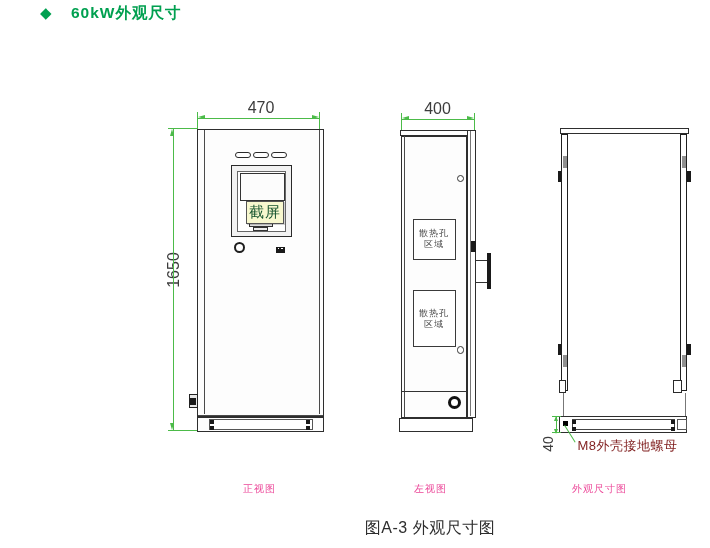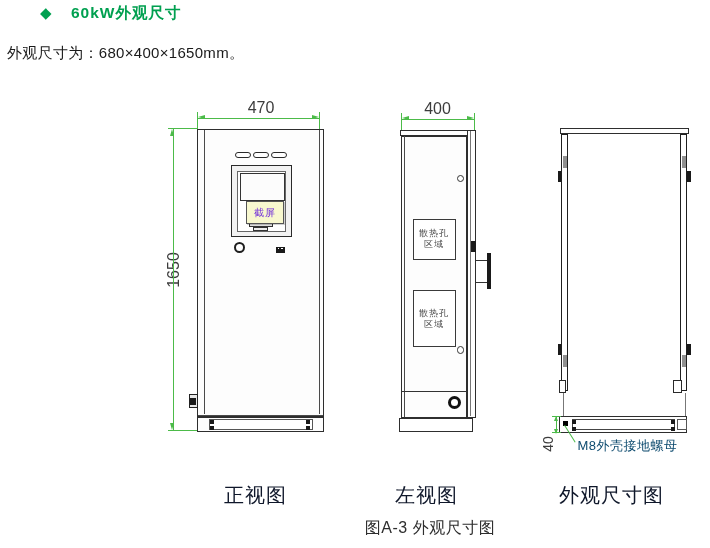--- a/index.html
+++ b/index.html
@@ -6,51 +6,50 @@
   .page{position:relative;width:710px;height:548px;background:#ffffff;overflow:hidden;
         font-family:"Liberation Sans", sans-serif;}
   .abs{position:absolute;box-sizing:border-box;}
   
   .title{color:#00a050;font-size:15.5px;font-weight:bold;letter-spacing:1px;white-space:nowrap;}
   .bullet{color:#00a050;font-size:15px;}
   .subtitle{color:#1a1a1a;font-size:15px;letter-spacing:.3px;white-space:nowrap;}
   .dimtxt{color:#3c3c3c;font-size:16px;text-align:center;white-space:nowrap;}
   .dimtxt-sm{color:#3c3c3c;font-size:14px;text-align:center;white-space:nowrap;}
   .vtext{transform:rotate(-90deg);}
-  .caption{color:#0f172a;font-size:20px;text-align:right;white-space:nowrap;letter-spacing:1px;}
+  .caption{color:#ec4899;font-size:10px;text-align:right;white-space:nowrap;letter-spacing:1px;}
   .figcap{color:#2e2e2e;font-size:16px;text-align:center;white-space:nowrap;letter-spacing:.5px;}
   .venttxt{color:#4a4a4a;font-size:9px;line-height:11px;text-align:center;letter-spacing:1px;}
-  .groundtxt{color:#0c4a6e;font-size:13px;white-space:nowrap;letter-spacing:.5px;}
+  .groundtxt{color:#7f1d1d;font-size:13px;white-space:nowrap;letter-spacing:.5px;}
   
   .box{border:1.5px solid #2e2e2e;background:#fdfdfd;}
   .box-thin{border:1.1px solid #3a3a3a;background:#fff;}
   .hline{height:0;border-top:1px solid #4a4a4a;}
   .vline{width:0;border-left:1px solid #4a4a4a;}
   .ghline{height:0;border-top:1.3px solid #4cbb49;}
   .gvline{width:0;border-left:1.3px solid #4cbb49;}
   .arr{width:0;height:0;}
   .arr-l{border-top:2.5px solid transparent;border-bottom:2.5px solid transparent;border-right:7px solid #4cbb49;}
   .arr-r{border-top:2.5px solid transparent;border-bottom:2.5px solid transparent;border-left:7px solid #4cbb49;}
   .arr-u{border-left:2.5px solid transparent;border-right:2.5px solid transparent;border-bottom:7px solid #4cbb49;}
   .arr-d{border-left:2.5px solid transparent;border-right:2.5px solid transparent;border-top:7px solid #4cbb49;}
   .arr-u-sm{border-left:2px solid transparent;border-right:2px solid transparent;border-bottom:5px solid #4cbb49;}
   .arr-d-sm{border-left:2px solid transparent;border-right:2px solid transparent;border-top:5px solid #4cbb49;}
   .pill{border:1.4px solid #2a2a2a;border-radius:3px;background:#fff;width:16.5px;height:5.8px;}
   .mark{background:#1a1a1a;}
   .tooltip{background:#f8f8cf;border:1.1px solid #555;box-shadow:1px 1px 0 rgba(0,0,0,.18);
-           color:#6d28d9;font-size:10px;display:flex;align-items:center;justify-content:center;letter-spacing:1px;}
+           color:#14532d;font-size:15px;display:flex;align-items:center;justify-content:center;letter-spacing:1px;}
 </style>
 </head>
 <body>
 
 <div class="page">
 
   <span class="abs bullet" style="left:40px;top:4px;">◆</span>
   <span class="abs title" style="left:71px;top:3px;">60kW外观尺寸</span>
-  <span class="abs subtitle" style="left:7px;top:44px;">外观尺寸为：680×400×1650mm。</span>
 
   <span class="abs dimtxt" style="left:232px;top:99px;width:58px;">470</span>
   <div class="abs ghline" style="left:197px;top:118px;width:122px;"></div>
   <div class="abs arr arr-l" style="left:197.5px;top:115.2px;"></div>
   <div class="abs arr arr-r" style="left:312px;top:115.2px;"></div>
   <div class="abs gvline" style="left:197.3px;top:111.5px;height:17.5px;"></div>
   <div class="abs gvline" style="left:318.8px;top:111.5px;height:17.5px;"></div>
 
   <div class="abs dimtxt vtext" style="left:149.8px;top:262px;width:46px;height:16px;">1650</div>
   <div class="abs gvline" style="left:172.7px;top:128.5px;height:301px;"></div>

